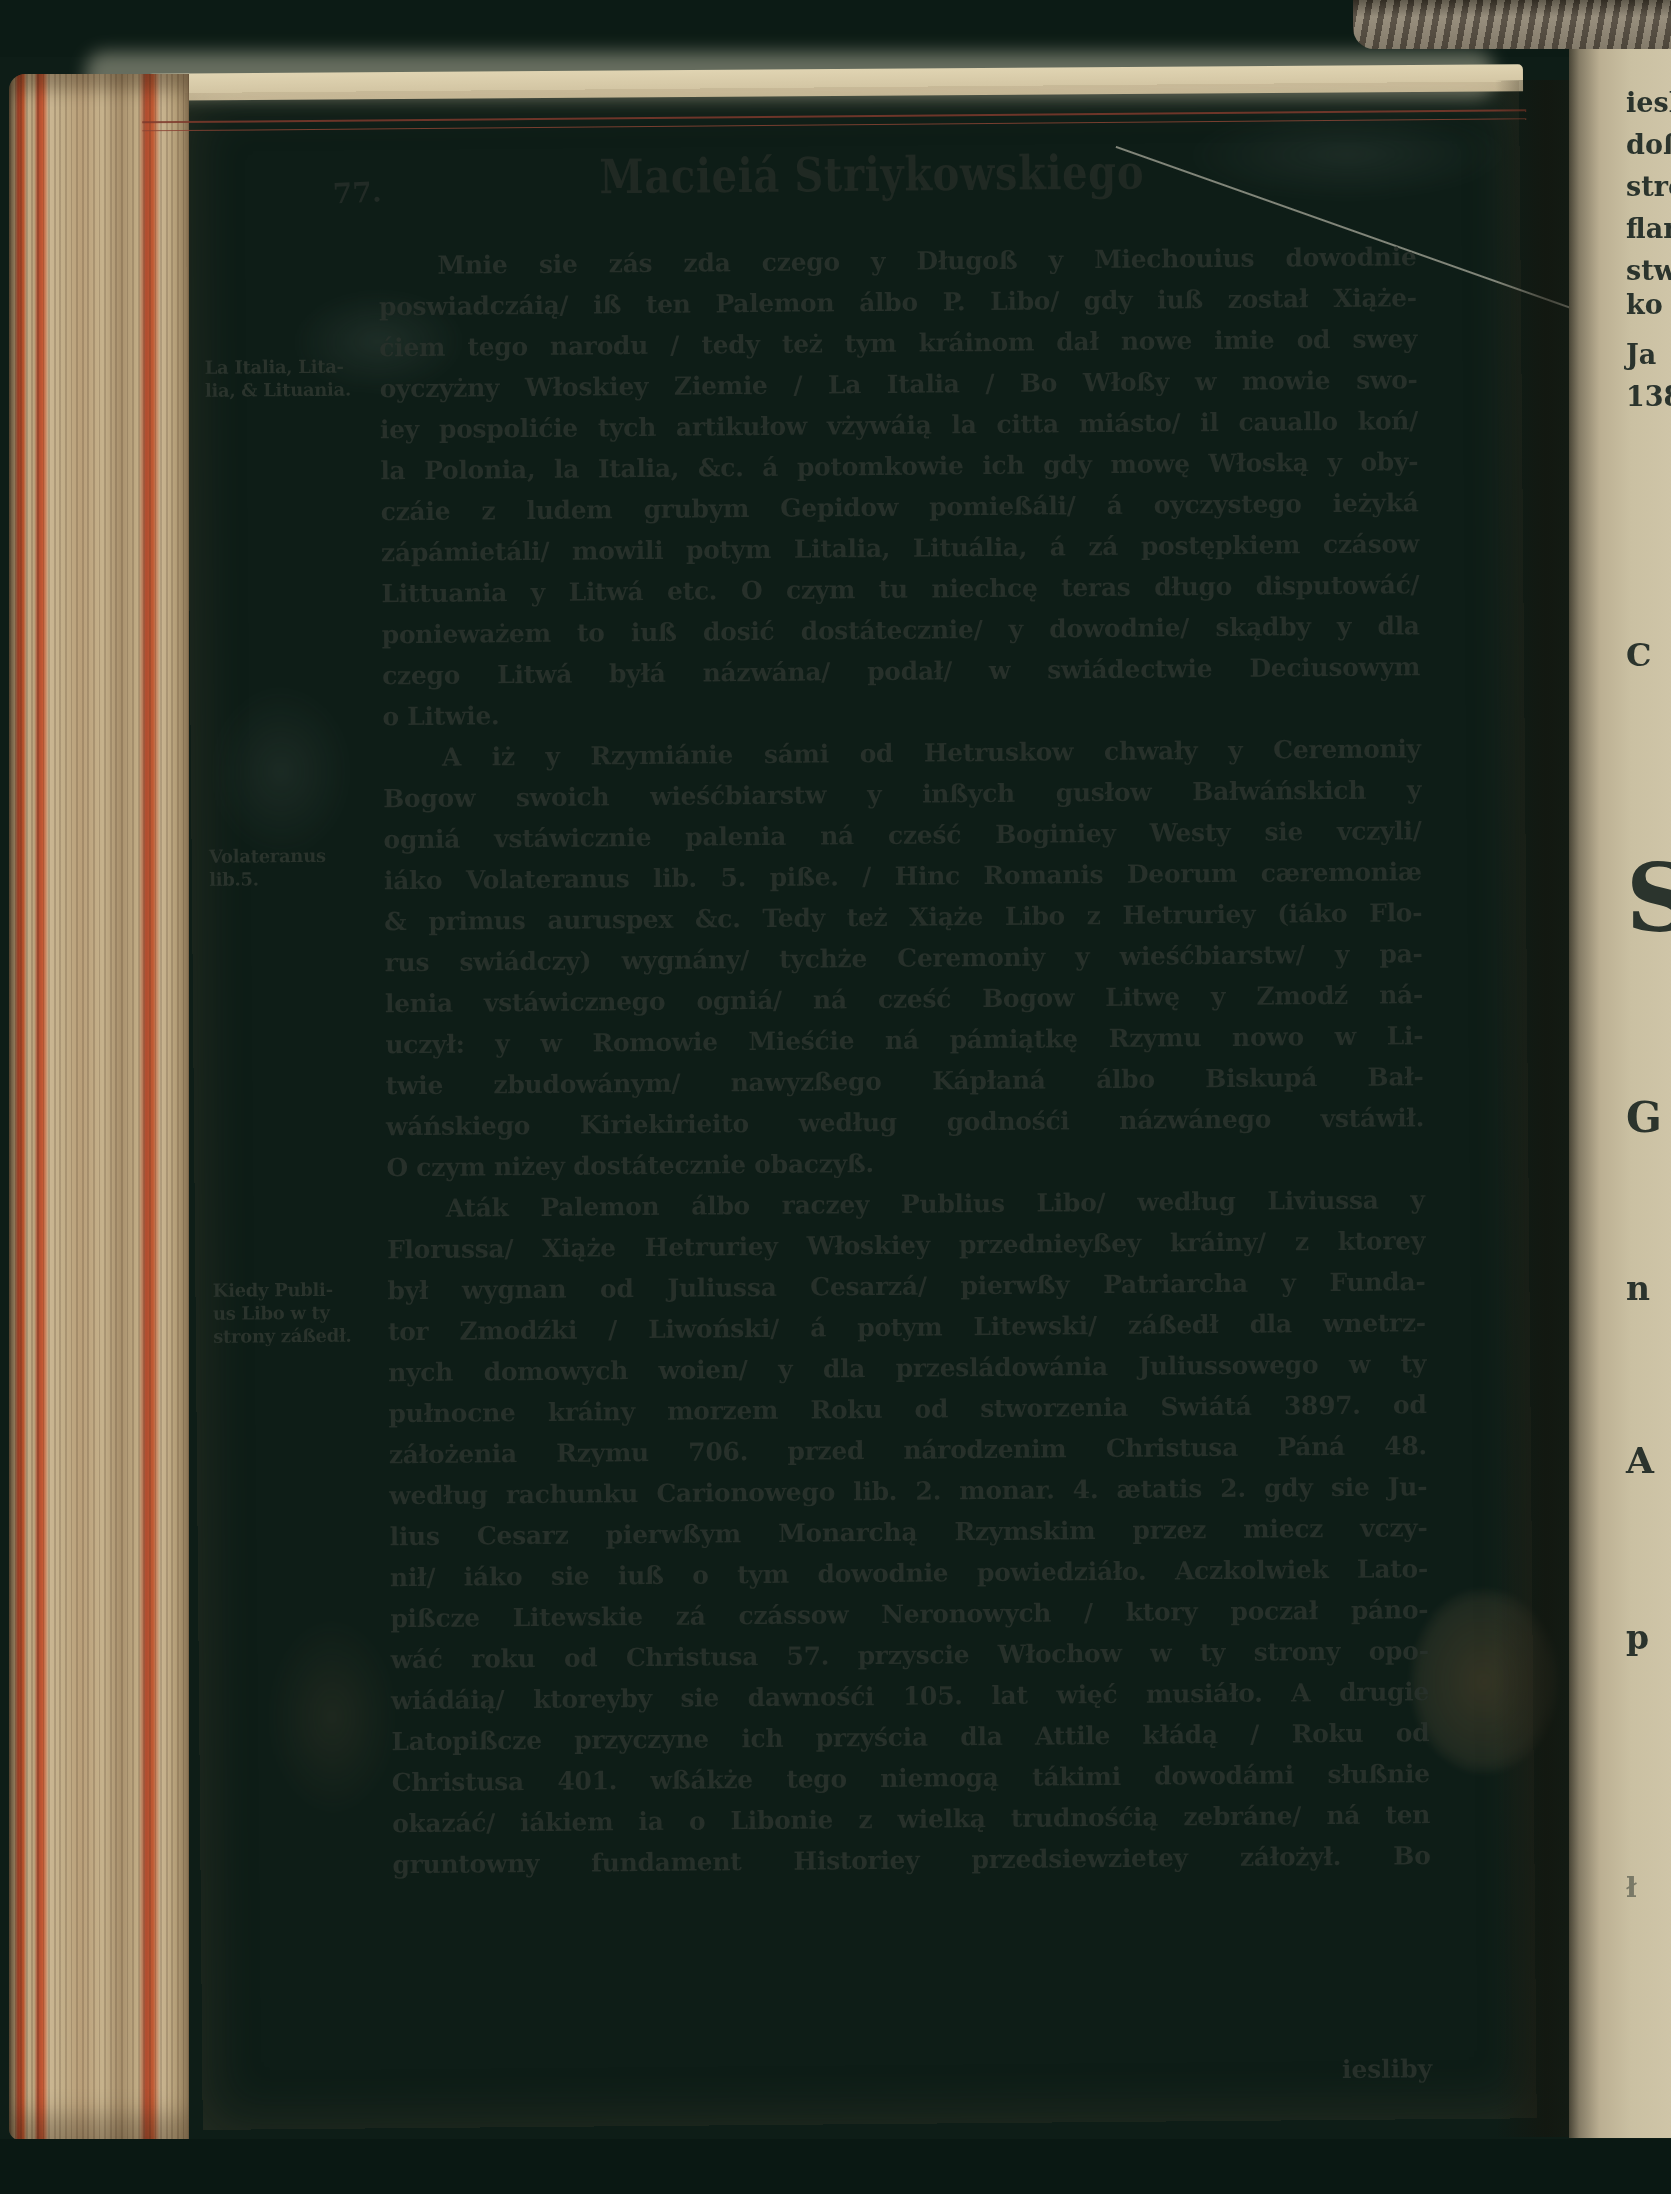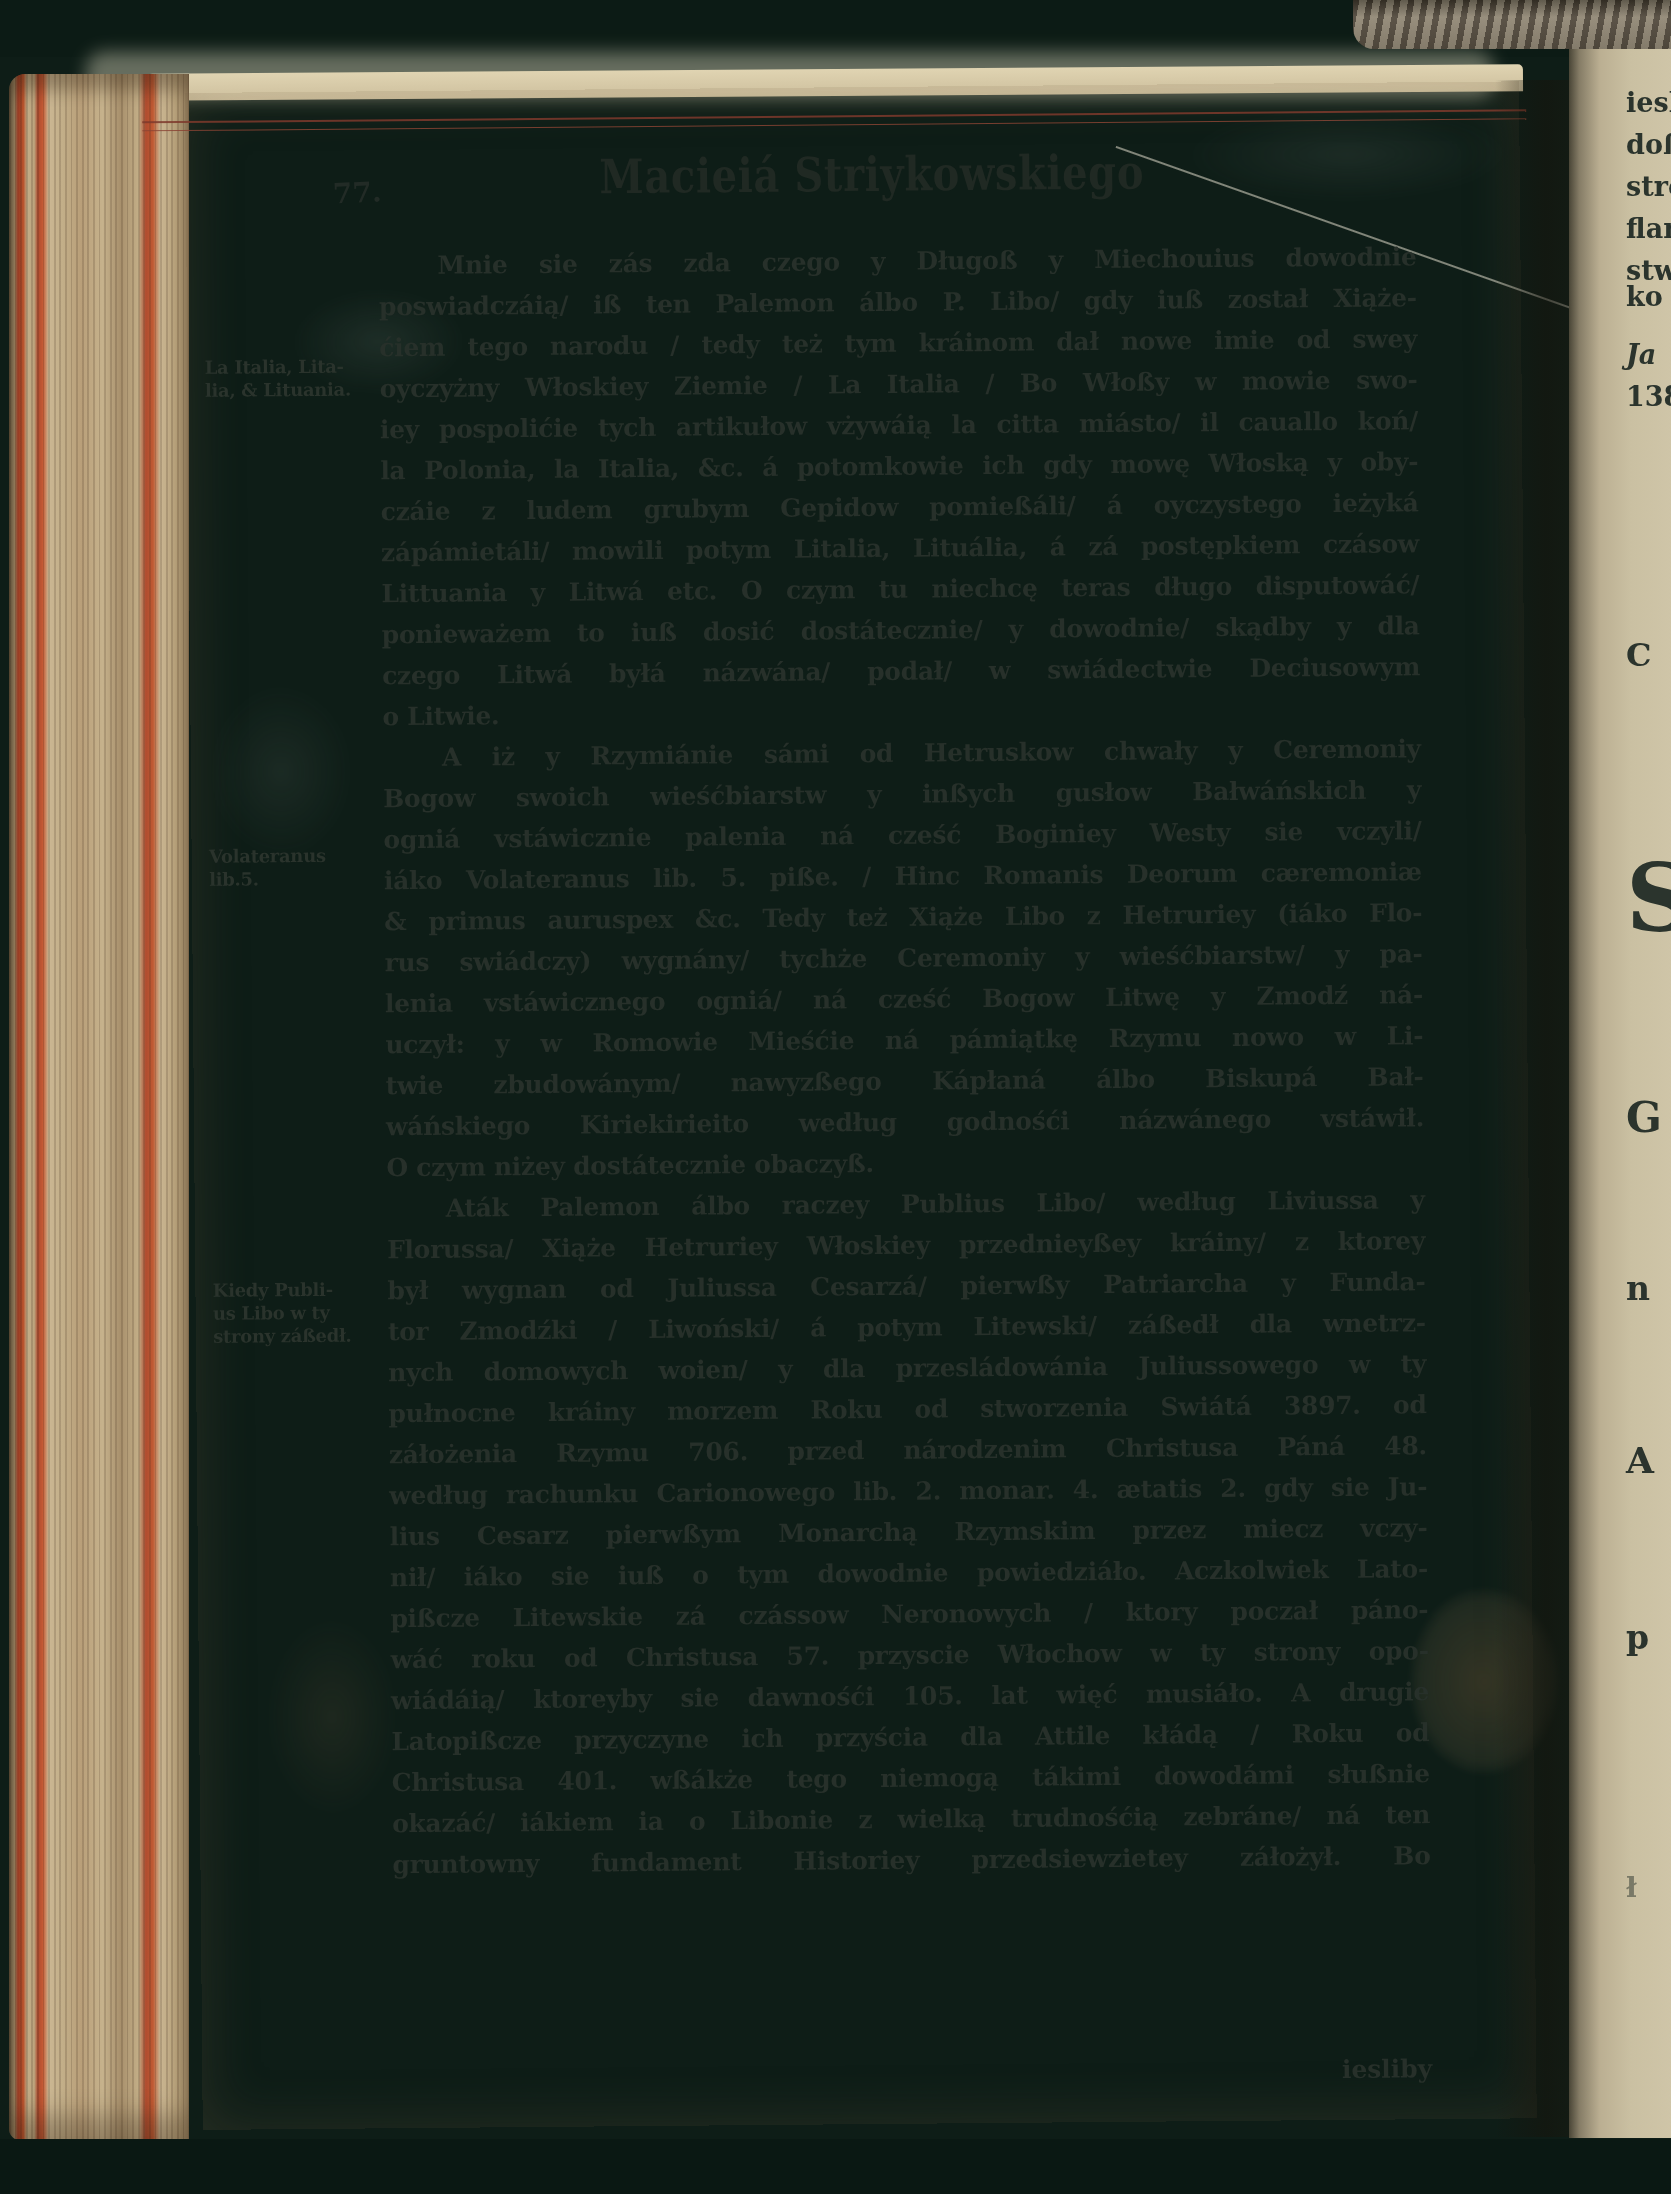--- a/index.html
+++ b/index.html
@@ -187,22 +187,22 @@
 strony záßedł.</div>
   </div>
 
 <div class="gutter"></div>
 <div class="facing-page">
     <div class="fragment top" style="top: 38px;">iesli</div>
     <div class="fragment top" style="top: 80px;">doß</div>
     <div class="fragment top" style="top: 122px;">stro</div>
     <div class="fragment top" style="top: 164px;">flan</div>
     <div class="fragment top" style="top: 206px;">stw</div>
-    <div class="fragment top" style="top: 232px;">ko</div>
-    <div class="fragment top" style="top: 290px; font-style: italic;">Ja</div>
+    <div class="fragment top" style="top: 240px;">ko</div>
+    <div class="fragment top" style="top: 290px;">Ja</div>
     <div class="fragment top" style="top: 332px;">138</div>
     <div class="fragment" style="top: 587px; font-size: 32px; opacity: 1;">C</div>
     <div class="fragment ornate" style="top: 803px; font-size: 93px; opacity: 1;">S</div>
     <div class="fragment" style="top: 1044px; font-size: 42px; opacity: 1;">G</div>
     <div class="fragment" style="top: 1220px; font-size: 33px; opacity: 1;">n</div>
     <div class="fragment" style="top: 1390px; font-size: 36px; opacity: 1;">A</div>
     <div class="fragment" style="top: 1569px; font-size: 33px; opacity: 1;">p</div>
     <div class="fragment" style="top: 1822px; font-size: 28px; opacity: 0.5;">ł</div>
   </div>
 <div class="bottom-dark"></div>

